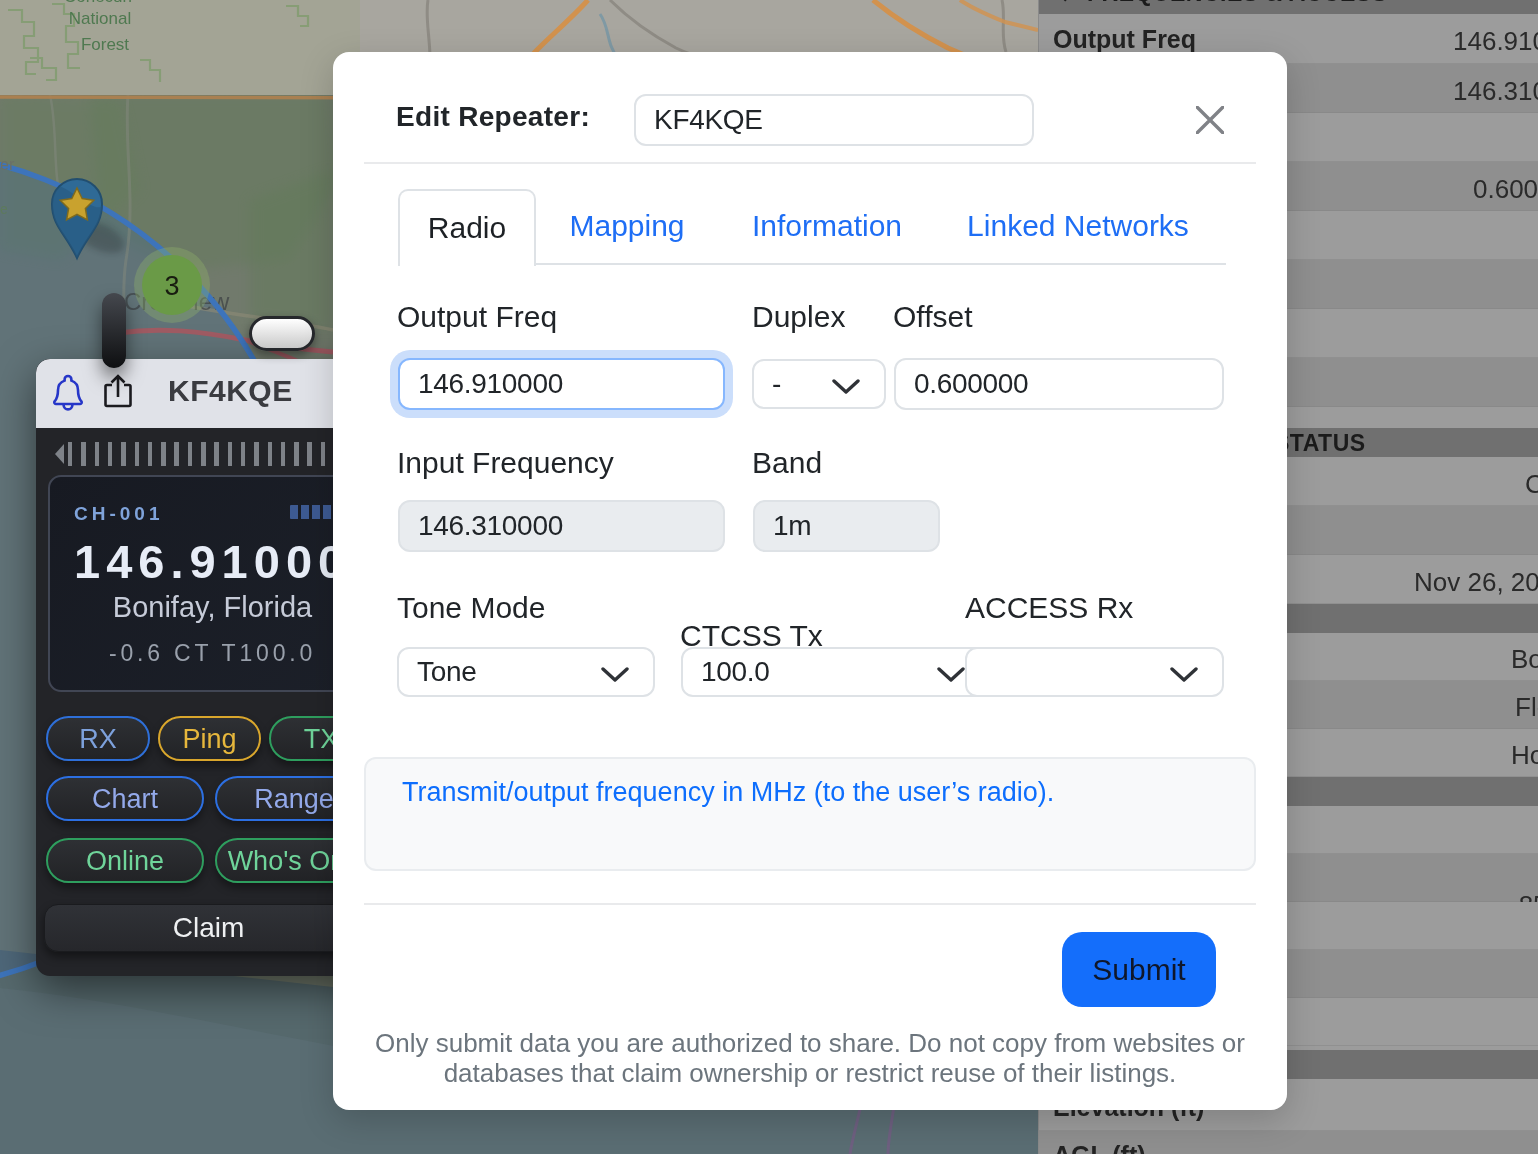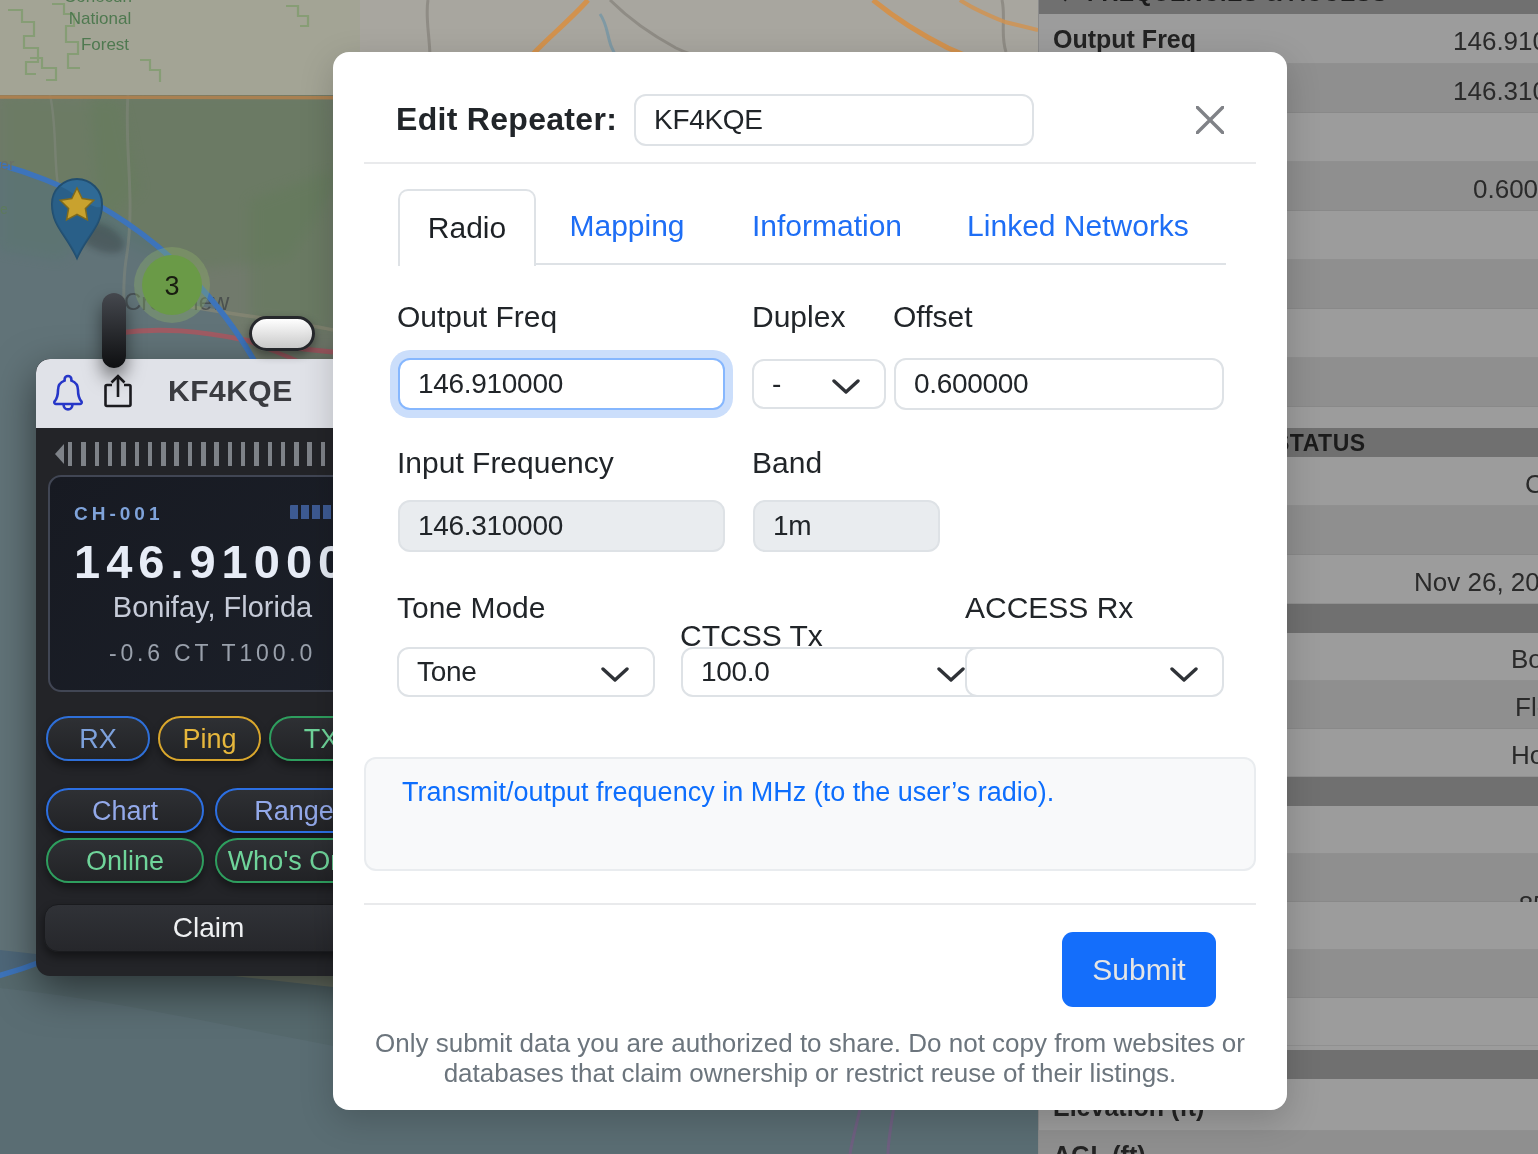--- a/index.html
+++ b/index.html
@@ -179,21 +179,21 @@
   <div class="abs" style="left:12px;top:116px;width:325px;height:217px;border-radius:13px;background:linear-gradient(135deg,#171a22,#1c2029);border:2px solid #414654;">
     <span class="abs" style="left:24px;top:26px;font-size:19px;font-weight:bold;letter-spacing:4px;color:#7fa3da;">CH-001</span>
     <div class="abs" style="left:240px;top:28px;width:80px;height:14px;background:repeating-linear-gradient(90deg,#3d5a92 0px,#3d5a92 8px,transparent 8px,transparent 11px);border-radius:1px;"></div>
     <span class="abs" style="left:24px;top:57px;font-size:47px;font-weight:bold;letter-spacing:6px;color:#e7ecf6;white-space:nowrap;">146.91000</span>
     <div class="abs" style="left:0;top:114px;width:325px;text-align:center;font-size:29px;color:#c6cbd8;">Bonifay, Florida</div>
     <div class="abs" style="left:0;top:163px;width:325px;text-align:center;font-size:23px;letter-spacing:3.8px;color:#99a0ab;">-0.6 CT T100.0</div>
   </div>
   <style>
     #card .pill { position:absolute; height:45px; border-radius:23px; background:linear-gradient(#2e3034,#222326); font-size:27px; text-align:center; line-height:42px; box-shadow:0 5px 9px rgba(0,0,0,0.4); }
     #card .bl { border:2px solid #2e6fd8; color:#7da1dc; }
-    #card .bl2 { border:2px solid #2c6fe2; color:#93a9ea;margin-top:12px; }
+    #card .bl2 { border:2px solid #2c6fe2; color:#93a9ea; }
     #card .am { border:2px solid #d9a62c; color:#e7b73c; }
     #card .gr { border:2px solid #2e9e5e; color:#6fd49a; }
   </style>
   <div class="pill bl" style="left:10px;top:357px;width:104px;">RX</div>
   <div class="pill am" style="left:122px;top:357px;width:103px;">Ping</div>
   <div class="pill gr" style="left:233px;top:357px;width:104px;">TX</div>
   <div class="pill bl2" style="left:10px;top:417px;width:158px;">Chart</div>
   <div class="pill bl2" style="left:179px;top:417px;width:158px;">Range</div>
   <div class="pill gr" style="left:10px;top:479px;width:158px;">Online</div>
   <div class="pill gr" style="left:179px;top:479px;width:158px;">Who's On?</div>
@@ -205,21 +205,21 @@
 
 <div class="abs" id="modal" style="left:333px;top:52px;width:954px;height:1058px;background:#ffffff;border-radius:16px;box-shadow:0 10px 34px rgba(0,0,0,0.18);">
   <style>
     #modal .lab { position:absolute; font-size:30px; color:#212529; }
     #modal .inp { position:absolute; height:52px; border:2px solid #dee2e6; border-radius:12px; background:#fff; font-size:28px; letter-spacing:-0.3px; color:#212529; line-height:48px; padding-left:18px; }
     #modal .dis { background:#e9ecef; }
     #modal .sel { position:absolute; height:50px; border:2px solid #dee2e6; border-radius:12px; background:#fff; font-size:28px; letter-spacing:-0.3px; color:#212529; line-height:46px; padding-left:18px; }
     #modal .chev { position:absolute; right:24px; top:18px; }
   </style>
 
-  <span class="abs" style="left:63px;top:49px;font-size:32px;font-weight:bold;letter-spacing:0.3px;color:#212529;">Edit Repeater:</span>
+  <span class="abs" style="left:63px;top:49px;font-size:28px;font-weight:bold;letter-spacing:0.3px;color:#212529;">Edit Repeater:</span>
   <div class="inp" style="left:301px;top:42px;width:400px;">KF4KQE</div>
   <svg class="abs" style="left:863px;top:54px;" width="28" height="28" viewBox="0 0 28 28">
     <path d="M1 1 L27 27 M27 1 L1 27" stroke="#808287" stroke-width="3.4" stroke-linecap="round"></path>
   </svg>
   <div class="abs" style="left:31px;top:110px;width:892px;height:2px;background:#e9eaec;"></div>
 
   <div class="abs" style="left:65px;top:211px;width:828px;height:2px;background:#dee2e6;"></div>
   <div class="abs" style="left:65px;top:137px;width:138px;height:77px;background:#fff;border:2px solid #dee2e6;border-bottom:none;border-radius:10px 10px 0 0;text-align:center;font-size:30px;color:#1d2125;line-height:74px;">Radio</div>
   <div class="abs" style="left:385px;top:137px;width:218px;height:74px;text-align:center;font-size:30px;color:#1e6ef5;line-height:74px;">Information</div>
   <div class="abs" style="left:203px;top:137px;width:182px;height:74px;text-align:center;font-size:30px;color:#1e6ef5;line-height:74px;">Mapping</div>
@@ -259,16 +259,16 @@
         <path d="M2 2 L14 13 L26 2" stroke="#2f3237" stroke-width="3.4" fill="none" stroke-linecap="round" stroke-linejoin="round"></path>
       </svg>
   </div>
 
   <div class="abs" style="left:31px;top:705px;width:892px;height:114px;background:#f8f9fa;border:2px solid #e9ecef;border-radius:12px;">
     <span class="abs" style="left:36px;top:18px;font-size:27px;color:#0d6efd;">Transmit/output frequency in MHz (to the user’s radio).</span>
   </div>
 
   <div class="abs" style="left:31px;top:851px;width:892px;height:2px;background:#e9eaec;"></div>
 
-  <div class="abs" style="left:729px;top:880px;width:154px;height:75px;background:#146efb;border-radius:11px;color:#e5e5e5;font-size:30px;text-align:center;line-height:75px;">Submit</div>
+  <div class="abs" style="left:729px;top:880px;width:154px;height:75px;background:#146efb;border-radius:20px;color:#0f172a;font-size:30px;text-align:center;line-height:75px;">Submit</div>
 
   <div class="abs" style="left:0;top:976px;width:954px;text-align:center;font-size:26px;color:#6c757d;line-height:30px;">Only submit data you are authorized to share. Do not copy from websites or<br>databases that claim ownership or restrict reuse of their listings.</div>
 </div>
 
 </body></html>

